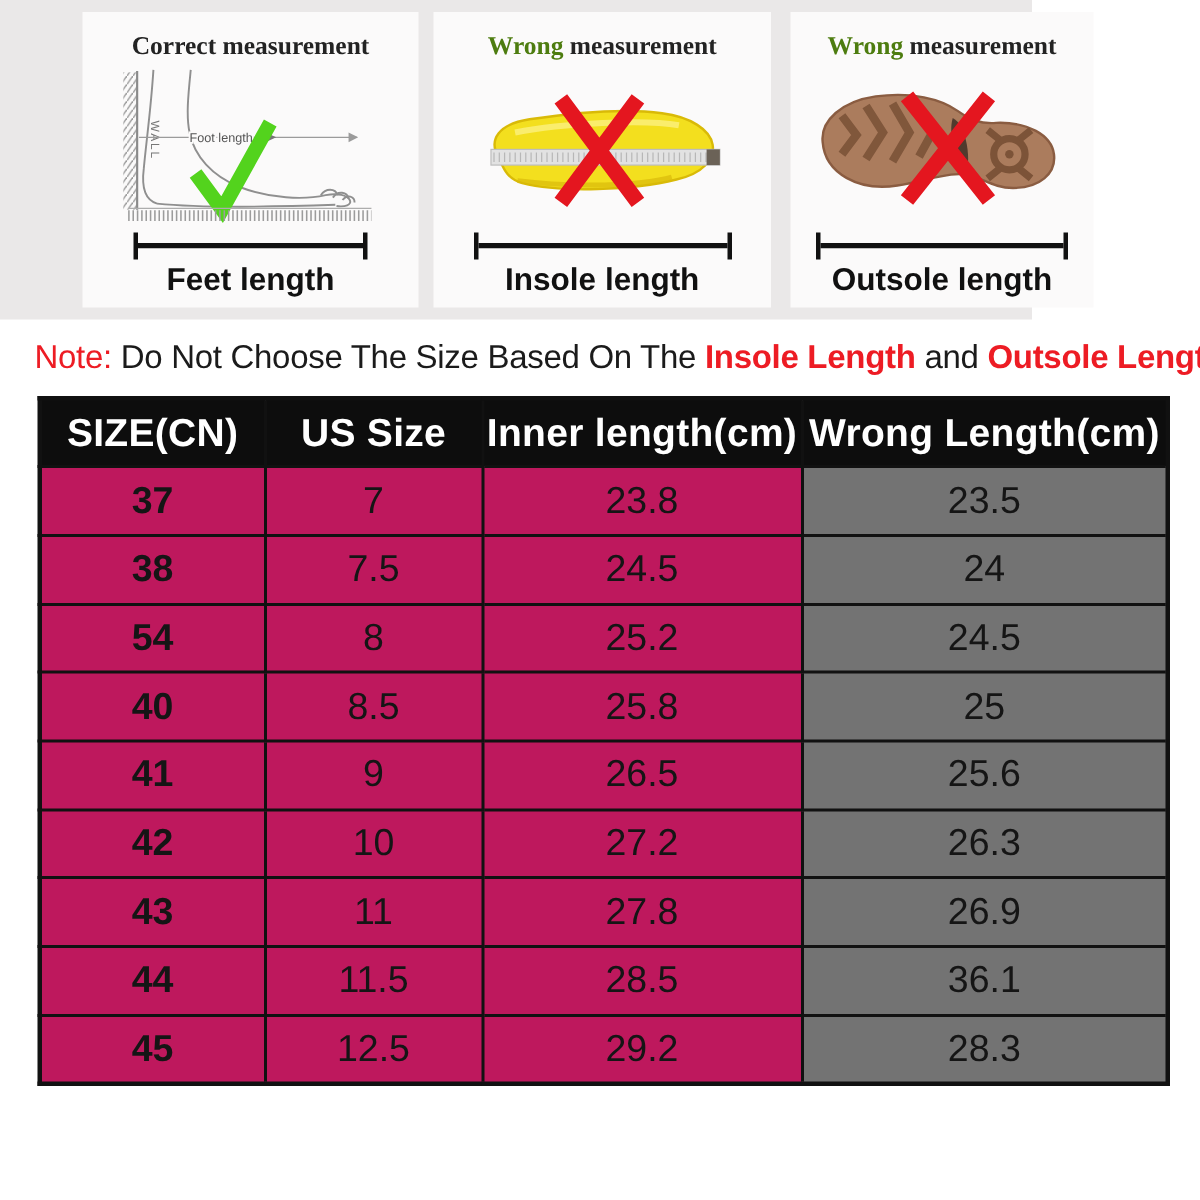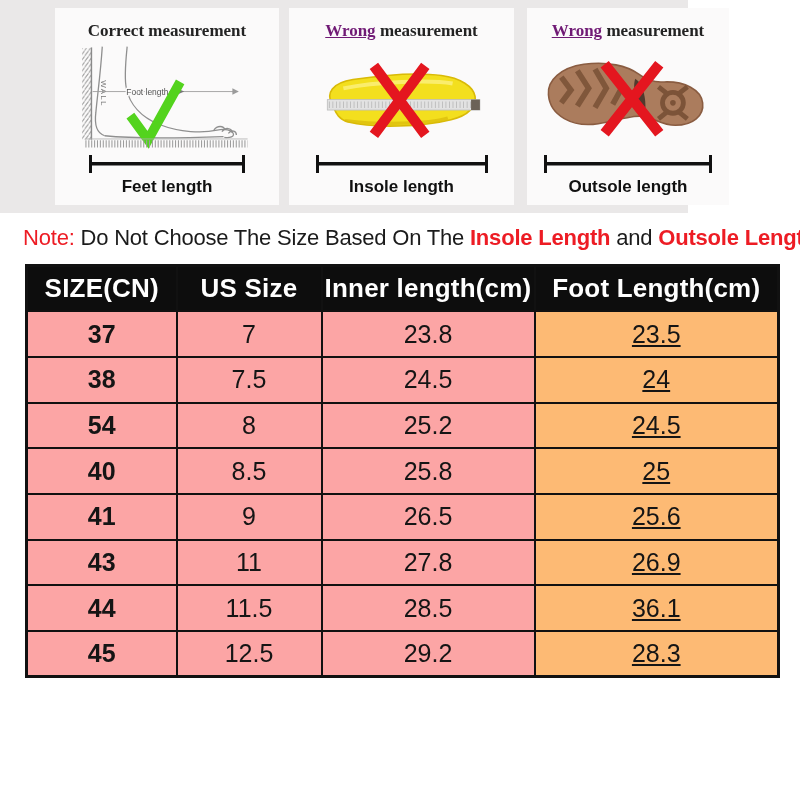--- a/index.html
+++ b/index.html
@@ -15,32 +15,32 @@
     position:absolute; top:8px; height:197px; background:#fbfafa;
     display:flex; flex-direction:column; align-items:center; padding-top:11px;
   }
   .panel.p1 { left:55px;  width:224px; }
   .panel.p2 { left:289px; width:225px; }
   .panel.p3 { left:527px; width:202px; }
   .panel-title {
     font-family:"Liberation Serif", serif; font-size:17px; font-weight:600;
     color:#232323; line-height:24px; white-space:nowrap;
   }
-  .p2 .accent, .p3 .accent { color:#701a75;text-decoration:underline; }
+  .p2 .accent, .p3 .accent { color:#4d7c0f; }
   .p1 .accent { color:#232323; }
   .illus { width:96%; height:106px; margin-top:2px; }
   .bracket {
     height:18px; margin-top:4px;
     border-left:3px solid #111; border-right:3px solid #111;
     background:linear-gradient(#111,#111) center / 100% 3.5px no-repeat;
   }
   .p1 .bracket { width:156px; }
   .p2 .bracket { width:172px; }
   .p3 .bracket { width:168px; }
-  .panel-label { margin-top:3px; font-size:17px; font-weight:700; color:#111; line-height:22px; }
+  .panel-label { margin-top:3px; font-size:21px; font-weight:700; color:#111; line-height:22px; }
 
   
   .note {
     margin:10px 0 0 23px; font-size:22px; line-height:30px; height:30px;
     letter-spacing:-0.2px; color:#1b1b1b; white-space:nowrap;
   }
   .note .red { color:#ed1c24; }
   .note .bold { font-weight:700; }
 
   
@@ -52,23 +52,23 @@
     border:2px solid #111; height:45.7px; text-align:center; vertical-align:middle;
     padding:0;
   }
   .size-table th {
     background:#0d0d0d; color:#fff; font-size:26px; font-weight:700; letter-spacing:0.2px;
   }
   .size-table th.h0 { width:150px; }
   .size-table th.h1 { width:145px; }
   .size-table th.h2 { width:213px; }
   .size-table th.h3 { width:244px; }
-  .size-table td { font-size:25px; font-weight:400; color:#151515; background:#fca5a5; }
+  .size-table td { font-size:25px; font-weight:400; color:#151515; background:#be185d; }
   .size-table td.c0 { font-weight:700; font-size:25px; }
-  .size-table td.c3 { background:#fdba74;text-decoration:underline; }
+  .size-table td.c3 { background:#737373; }
 </style>
 </head>
 <body>
 
 <div class="page">
 
   <div class="top-band">
 
     <div class="panel p1">
       <div class="panel-title"><span class="accent">Correct</span><span> measurement</span></div>
@@ -140,21 +140,21 @@
   </div>
 
   <div class="note"><span class="red">Note:</span><span> Do Not Choose The Size Based On The </span><span class="red bold">Insole Length</span><span> and </span><span class="red bold">Outsole Length</span></div>
 
   <table class="size-table">
     <thead>
       <tr>
           <th class="h0">SIZE(CN)</th>
           <th class="h1">US Size</th>
           <th class="h2">Inner length(cm)</th>
-          <th class="h3">Foot Length(cm)</th>
+          <th class="h3">Wrong Length(cm)</th>
         </tr>
     </thead>
     <tbody>
         <tr>
           <td class="c0">37</td>
           <td class="c1">7</td>
           <td class="c2">23.8</td>
           <td class="c3">23.5</td>
         </tr>
         <tr>
@@ -175,20 +175,26 @@
           <td class="c2">25.8</td>
           <td class="c3">25</td>
         </tr>
         <tr>
           <td class="c0">41</td>
           <td class="c1">9</td>
           <td class="c2">26.5</td>
           <td class="c3">25.6</td>
         </tr>
         <tr>
+          <td class="c0">42</td>
+          <td class="c1">10</td>
+          <td class="c2">27.2</td>
+          <td class="c3">26.3</td>
+        </tr>
+        <tr>
           <td class="c0">43</td>
           <td class="c1">11</td>
           <td class="c2">27.8</td>
           <td class="c3">26.9</td>
         </tr>
         <tr>
           <td class="c0">44</td>
           <td class="c1">11.5</td>
           <td class="c2">28.5</td>
           <td class="c3">36.1</td>

